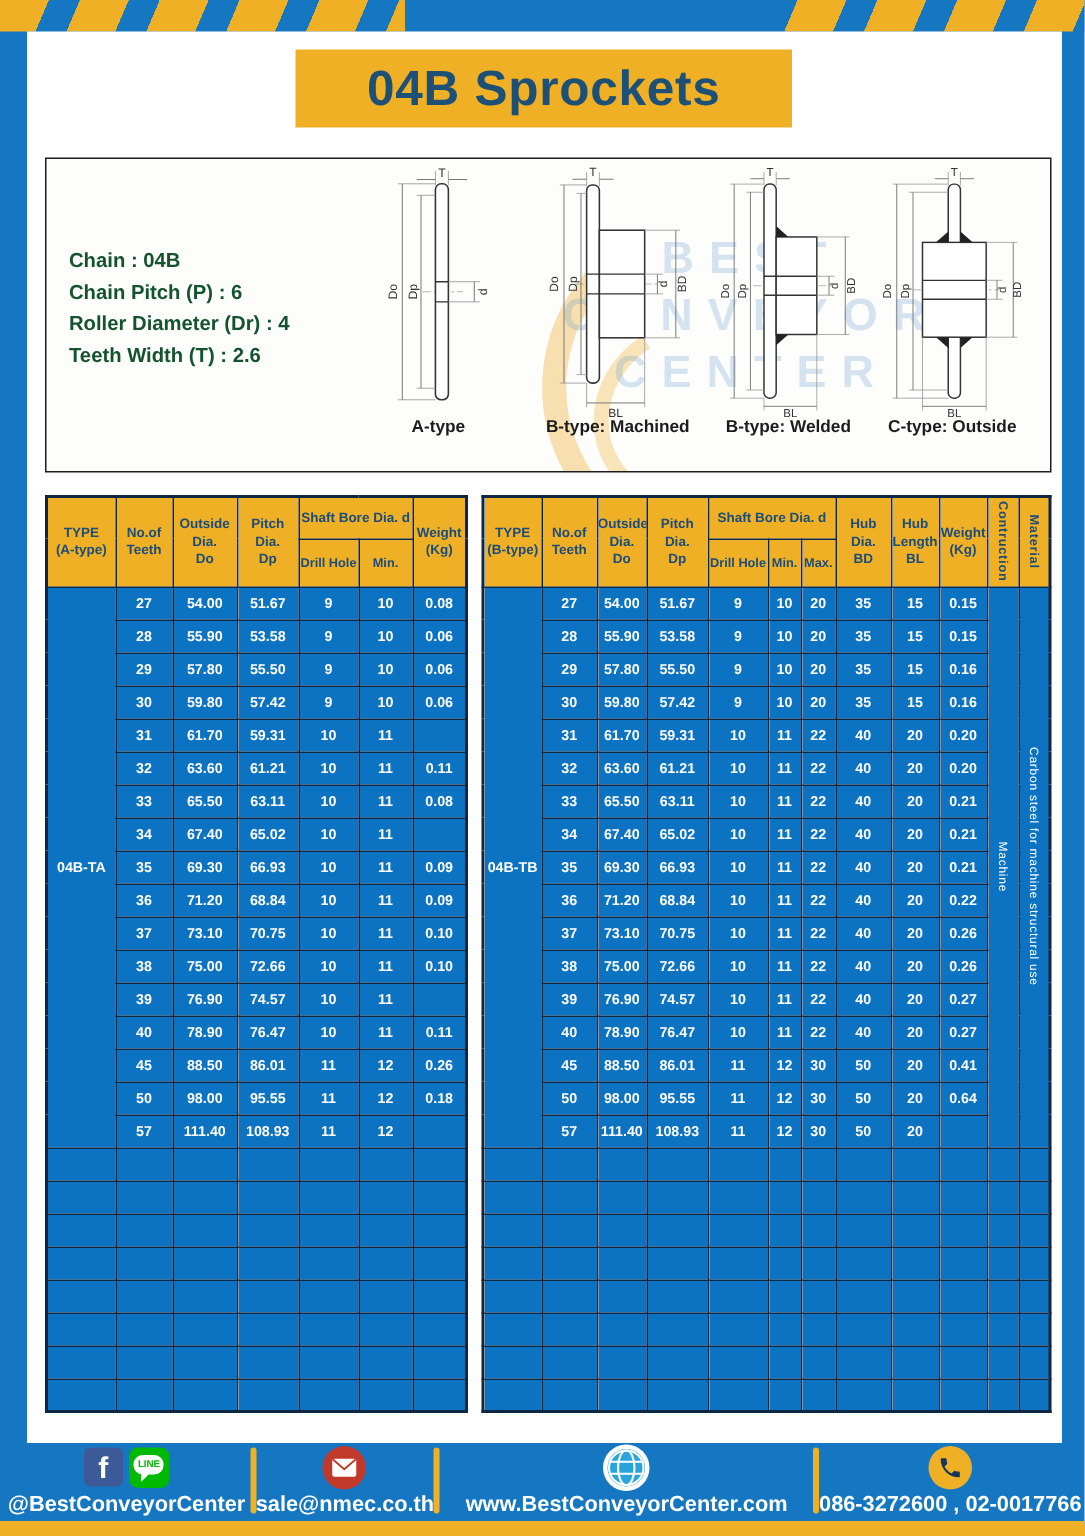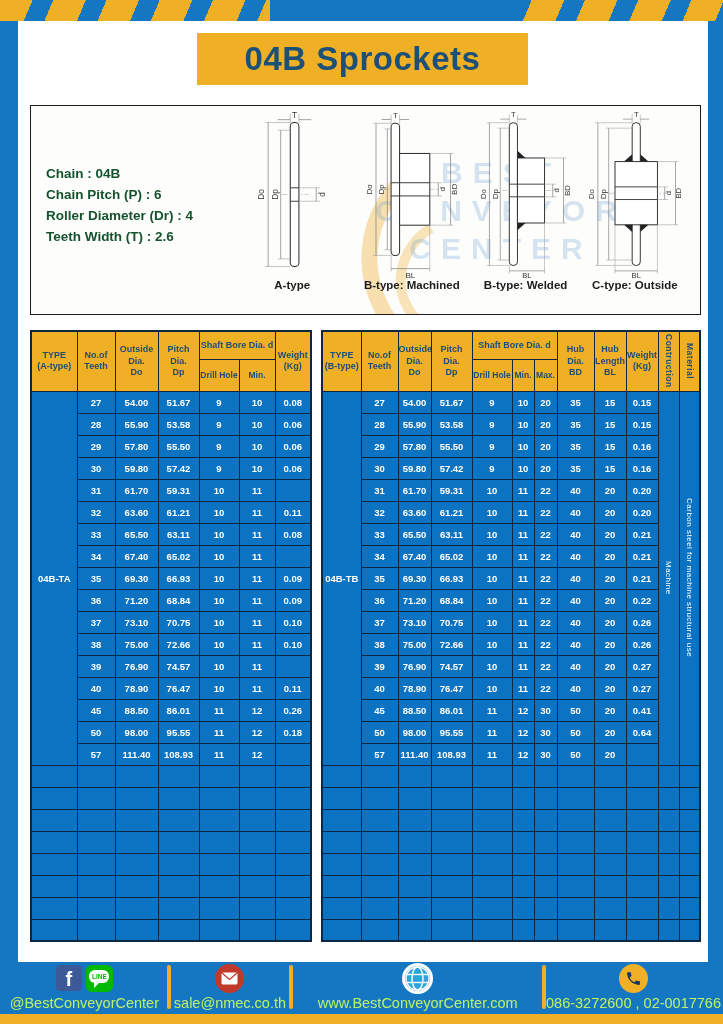--- a/index.html
+++ b/index.html
@@ -50,21 +50,21 @@
   th.vert { writing-mode:vertical-rl; font-size:8.5px; letter-spacing:.5px; padding:2px 0; }
   td { background:#0c72c2; color:#ffffff; font-size:9.5px; font-weight:600; height:22px; padding:0 1px; }
   td.vcell { writing-mode:vertical-rl; font-size:8px; font-weight:400; letter-spacing:.5px; }
   
   .footer { position:absolute; left:0; top:960px; width:723px; height:54px;
     display:flex; align-items:center; padding:0 2px; }
   .fgroup { display:flex; flex-direction:column; align-items:center; justify-content:center; gap:2px; }
   .g1 { width:172px; } .g2 { width:124px; } .g3 { width:260px; } .g4 { flex:1; }
   .fdivider { width:4px; height:44px; background:#f0b026; border-radius:2px; }
   .ficons { display:flex; gap:4px; align-items:center; height:30px; }
-  .flabel { font-size:14.5px; font-weight:normal; color:#bef264; white-space:nowrap; }
+  .flabel { font-size:14.5px; font-weight:bold; color:#ffffff; white-space:nowrap; }
   .fb-ic { width:26px; height:26px; background:#3d5a98; border-radius:4px;
     color:#fff; font-weight:bold; font-size:20px; display:flex; align-items:flex-end; justify-content:center; line-height:24px; }
   .line-ic { width:27px; height:27px; background:#00b900; border-radius:6px; position:relative; }
   .line-bubble { margin:5px auto 0; width:20px; height:13px; background:#fff; border-radius:6px;
     color:#00b900; font-size:6.5px; font-weight:bold; text-align:center; line-height:13px; }
   .line-bubble::after { content:""; position:absolute; left:8px; top:17px;
     border:3px solid rgba(0,0,0,0); border-top-color:#fff; border-left-color:#fff; }
   .round-ic { border-radius:50%; display:flex; align-items:center; justify-content:center; }
   .mail-ic { width:29px; height:29px; background:#c0392b; }
   .globe-ic { width:31px; height:31px; background:#ffffff; }

